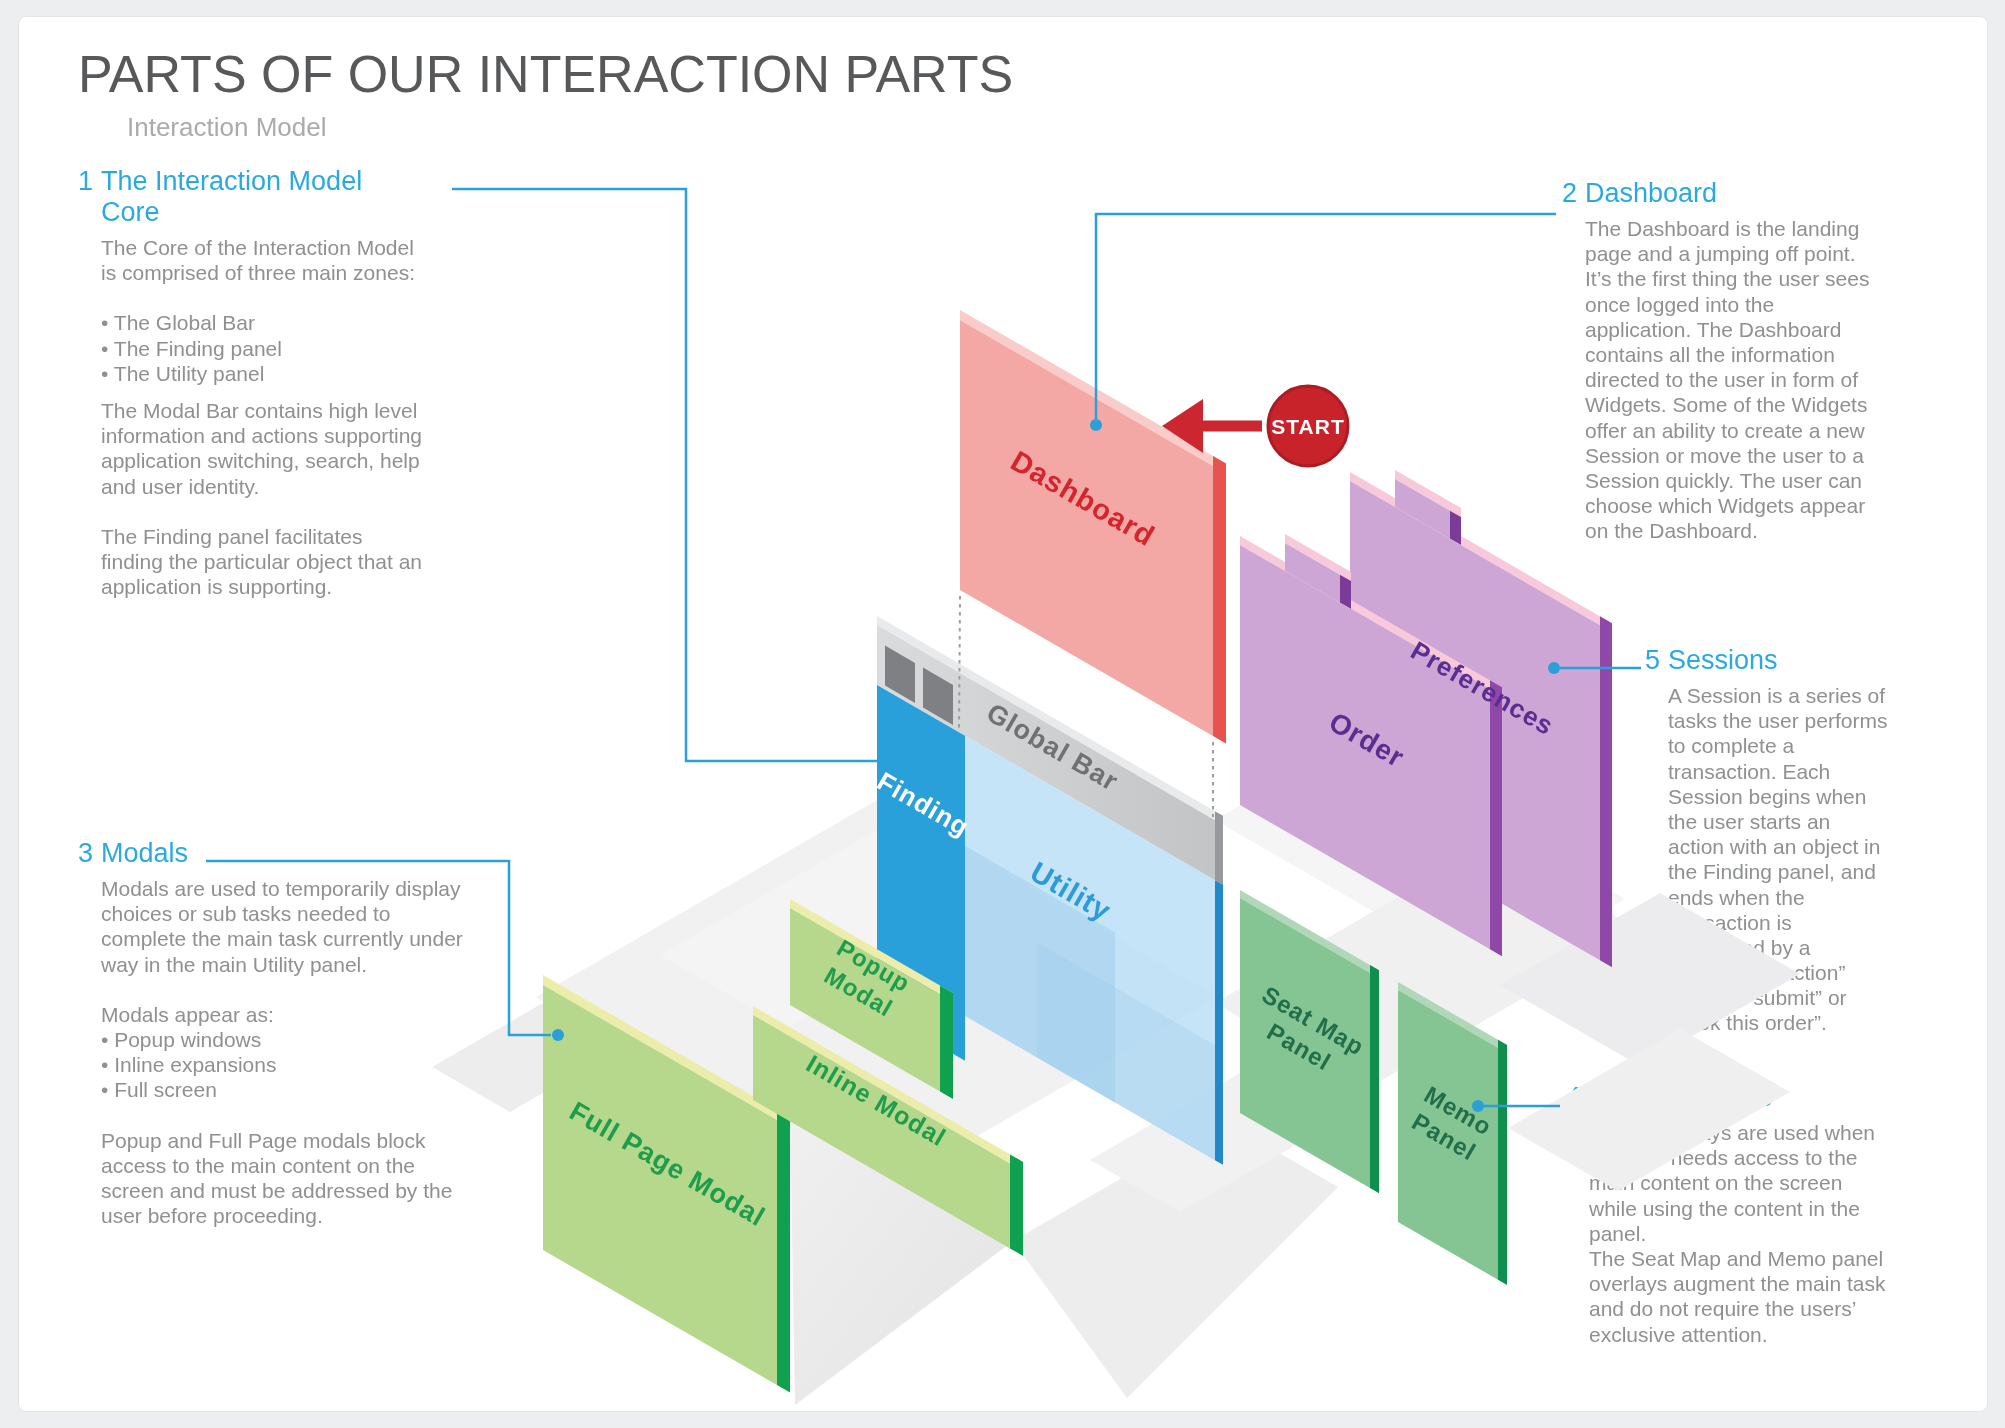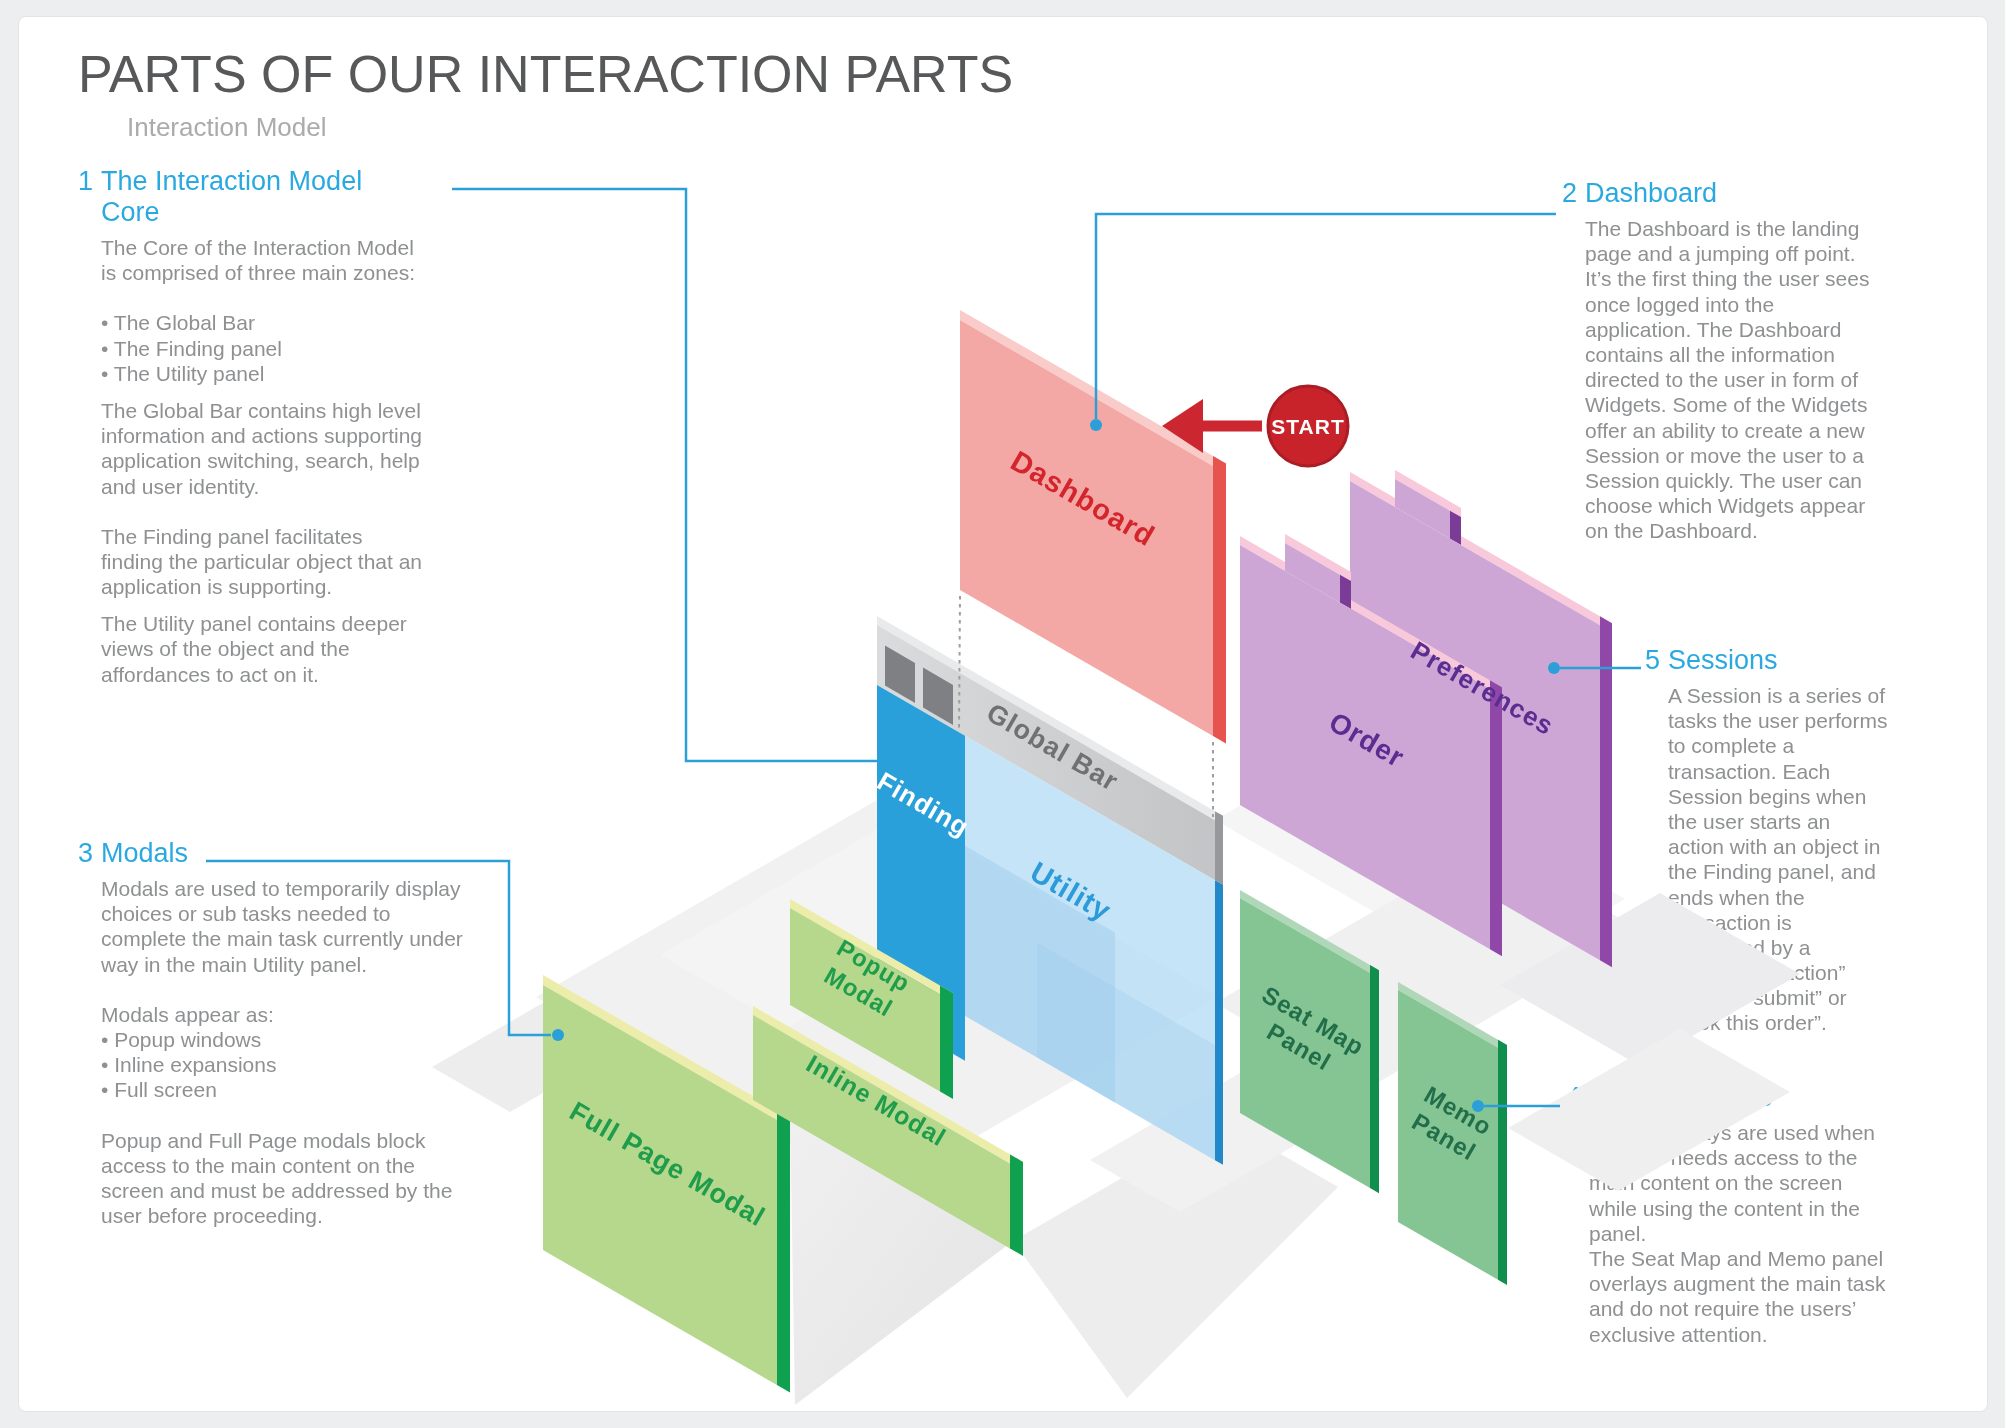--- a/index.html
+++ b/index.html
@@ -36,23 +36,22 @@
       <span class="num">1</span>
       <span>The Interaction Model Core</span>
     </div>
     <div class="sec-b">
       <p class="gap-lg">The Core of the Interaction Model is comprised of three main zones:</p>
       <div class="bullets">
         <p>• The Global Bar</p>
         <p>• The Finding panel</p>
         <p class="gap-md">• The Utility panel</p>
       </div>
-      <p class="gap-lg">The Global Bar contains high level information and actions supporting application switching, search, help and user  identity.</p>
+      <p class="gap-lg">The Modal Bar contains high level information and actions supporting application switching, search, help and user  identity.</p>
       <p class="gap-md">The Finding panel facilitates finding the particular object that an application is supporting.</p>
-      <p>The Utility panel contains deeper views of the object and the affordances to act on it.</p>
     </div>
   </div>
 
   <div class="sec" style="left:1562px;top:178px;width:305px;">
     <div class="sec-h">
       <span class="num">2</span>
       <span>Dashboard</span>
     </div>
     <div class="sec-b" style="width:285px;">
       <p>The Dashboard is the landing page and a jumping off point. It’s the first thing the user sees once logged into the application. The Dashboard contains all the information directed to the user in form of Widgets. Some of the Widgets offer an ability to create a new Session or move the user to a Session quickly. The user can choose which Widgets appear on the Dashboard.</p>

